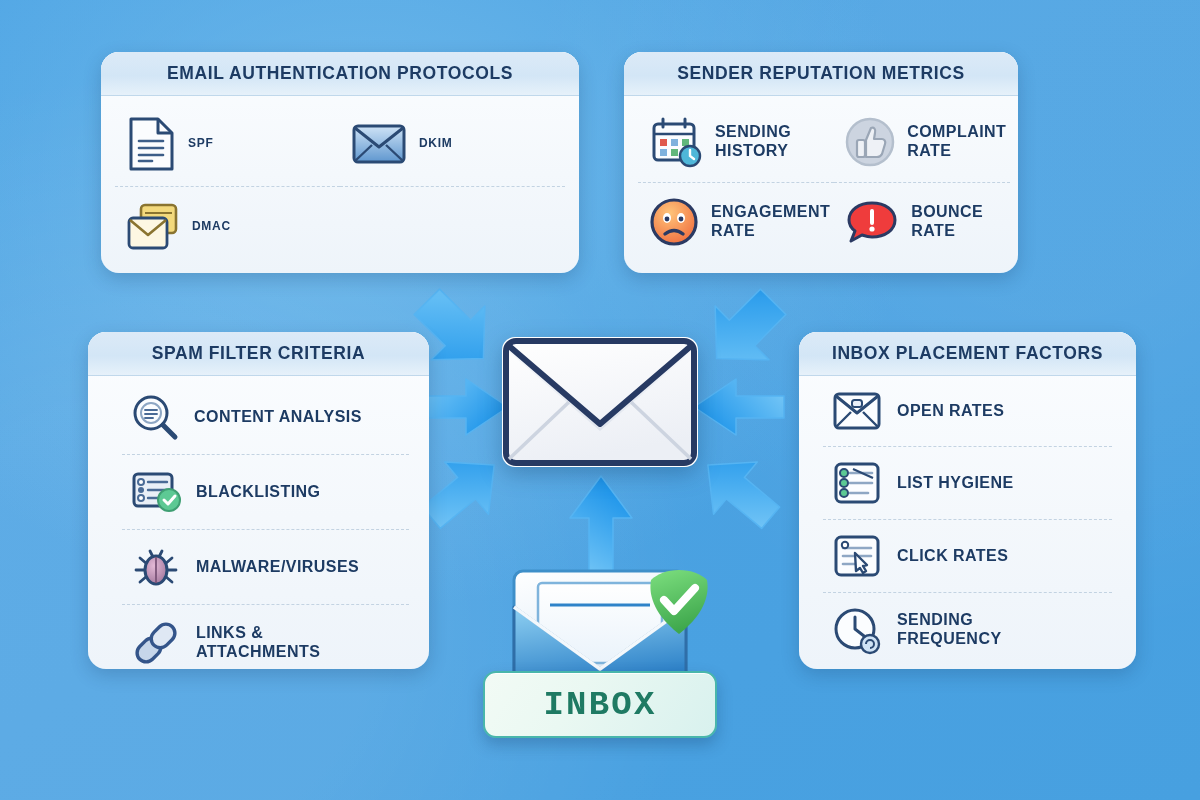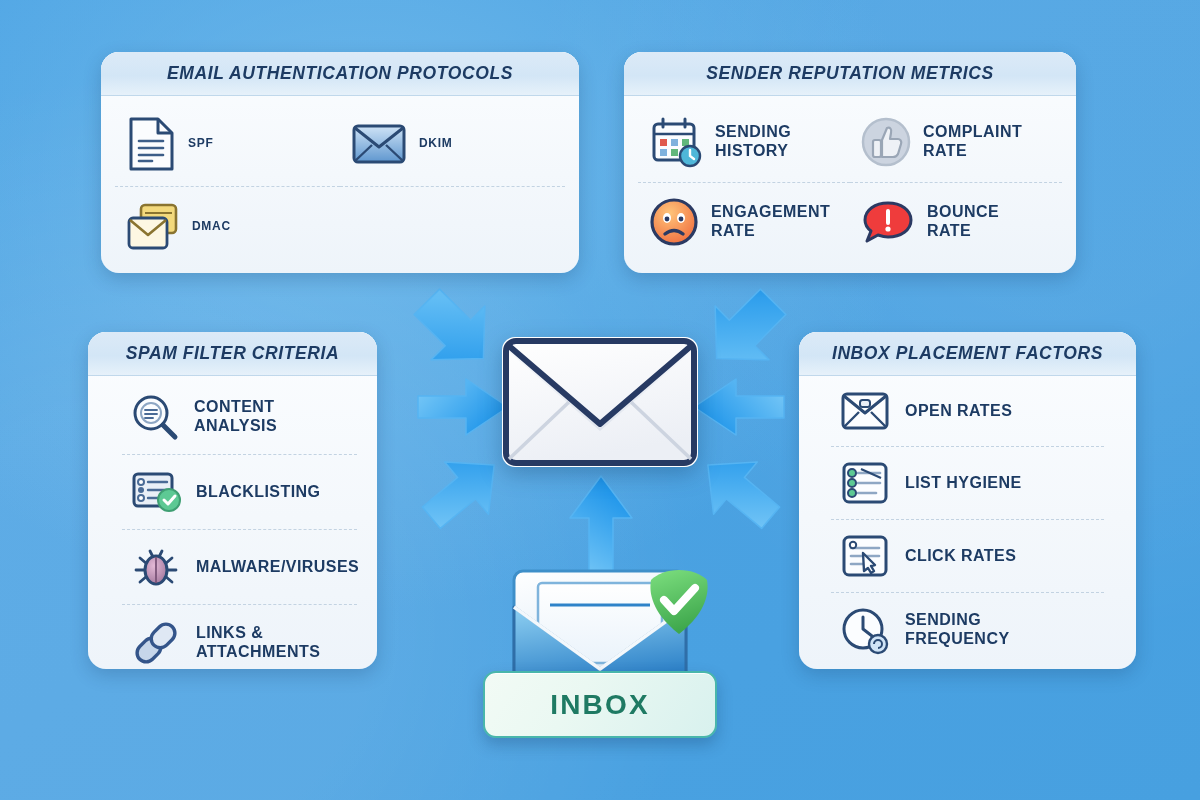--- a/index.html
+++ b/index.html
@@ -32,21 +32,20 @@
     border-radius: 18px;
     box-shadow: 0 6px 18px rgba(17,48,92,.22), 0 1px 0 rgba(255,255,255,.9) inset;
     overflow: hidden;
     z-index: 6;
   }
   .panel-head {
     height: 44px;
     background: linear-gradient(180deg, #dceaf7 0%, #d3e6f6 55%, #e6f1fa 100%);
     display: flex; align-items: center; justify-content: center;
     border-bottom: 1px solid rgba(170,200,226,.55);
-    font-style: italic;
   }
   .panel-title {
     font-size: 17.5px;
     font-weight: bold;
     letter-spacing: .6px;
     color: #1d3b63;
     text-transform: uppercase;
     white-space: nowrap;
   }
   .panel-body { padding: 6px 14px 10px 14px; }
@@ -108,23 +107,24 @@
     position: absolute;
     left: 3px; top: 106px;
     width: 234px; height: 67px;
     border-radius: 13px;
     background: linear-gradient(125deg, #f2fbf5 0%, #eaf8f2 40%, #d8f1ee 100%);
     border: 2px solid #49b6ab;
     box-shadow: 0 7px 15px rgba(12,45,85,.25), 0 1px 0 rgba(255,255,255,.85) inset;
     display: flex; align-items: center; justify-content: center;
   }
   #inbox-label {
-    font-size: 28px; font-weight: bold; letter-spacing: 2.2px;
+    font-size: 34px; font-weight: bold; letter-spacing: 2.2px;
     color: #1f7a63;
     text-transform: uppercase;
+    font-family: Liberation Mono, monospace;
   }
 </style>
 </head>
 <body>
 
 <div id="stage">
 
   <svg class="arrow" style="left:398px; top:272px;" width="110" height="112" viewBox="0 0 110 112">
     <defs>
       <linearGradient id="agA" x1="0" y1="0" x2="1" y2="1">
@@ -245,21 +245,21 @@
           <circle cx="25" cy="20" r="2.6" fill="#8a7430"></circle>
           <rect x="4" y="18" width="38" height="30" rx="4" fill="#fdf7e2" stroke="#2b4a74" stroke-width="2.8"></rect>
           <path d="M5 20 L23 35 L41 20" fill="none" stroke="#8a7430" stroke-width="2.6" stroke-linejoin="round"></path>
         </svg>
         <span class="item-label big">DMAC</span>
       </div>
 
     </div>
   </div>
 
-  <div class="panel" style="left:624px; top:52px; width:452px; height:221px;">
+  <div class="panel" style="left:624px; top:52px; width:394px; height:221px;">
     <div class="panel-head">
       <div class="panel-title">Sender Reputation Metrics</div>
     </div>
     <div class="panel-body grid2">
 
       <div class="cell r0 c0">
         <svg class="ico" width="56" height="54" viewBox="0 0 56 54">
           <rect x="6" y="9" width="40" height="36" rx="4" fill="#fbfdff" stroke="#2b4a74" stroke-width="3"></rect>
           <line x1="6" y1="19" x2="46" y2="19" stroke="#2b4a74" stroke-width="2.6"></line>
           <path d="M15 4 V12 M37 4 V12" stroke="#2b4a74" stroke-width="3" stroke-linecap="round"></path>
@@ -311,21 +311,21 @@
                    C7 31 5 27 5 23 C5 13 15 6 28 6 Z" fill="#ef3c3c" stroke="#2b3a63" stroke-width="3" stroke-linejoin="round"></path>
           <path d="M28 14 V26" stroke="#fff" stroke-width="4" stroke-linecap="round"></path>
           <circle cx="28" cy="32" r="2.6" fill="#fff"></circle>
         </svg>
         <span class="item-label" style="white-space:pre-line">Bounce
 Rate</span>
       </div>
     </div>
   </div>
 
-  <div class="panel" style="left:88px; top:332px; width:289px; height:337px;">
+  <div class="panel" style="left:88px; top:332px; width:341px; height:337px;">
     <div class="panel-head">
       <div class="panel-title">Spam Filter Criteria</div>
     </div>
     <div class="panel-body list" style="padding:4px 20px;margin-left:14px;">
 
       <div class="row">
         <svg class="ico" width="50" height="50" viewBox="0 0 50 50">
           <circle cx="21" cy="21" r="16" fill="#fbfdff" stroke="#2b4a74" stroke-width="3"></circle>
           <circle cx="21" cy="21" r="10" fill="none" stroke="#8ea7c4" stroke-width="2"></circle>
           <g stroke="#4a6b96" stroke-width="1.9" stroke-linecap="round">
@@ -385,21 +385,21 @@
         <span class="item-label" style="white-space:pre-line">Links &amp;
 Attachments</span>
       </div>
     </div>
   </div>
 
   <div class="panel" style="left:775px; top:332px; width:337px; height:337px;margin-left:24px;">
     <div class="panel-head">
       <div class="panel-title">Inbox Placement Factors</div>
     </div>
-    <div class="panel-body list" style="padding:0 32px;">
+    <div class="panel-body list" style="padding:0 24px;">
 
       <div class="row">
         <svg class="ico" width="52" height="46" viewBox="0 0 52 46">
           <rect x="4" y="6" width="44" height="34" rx="4" fill="#fbfdff" stroke="#2b4a74" stroke-width="3"></rect>
           <path d="M5 8 L26 25 L47 8" fill="none" stroke="#2b4a74" stroke-width="3" stroke-linejoin="round"></path>
           <path d="M5 39 L20 24 M47 39 L32 24" fill="none" stroke="#2b4a74" stroke-width="2.4"></path>
           <rect x="21" y="12" width="10" height="7" rx="2.5" fill="#e9eff7" stroke="#2b4a74" stroke-width="2"></rect>
         </svg>
         <span class="item-label">Open Rates</span>
       </div>

